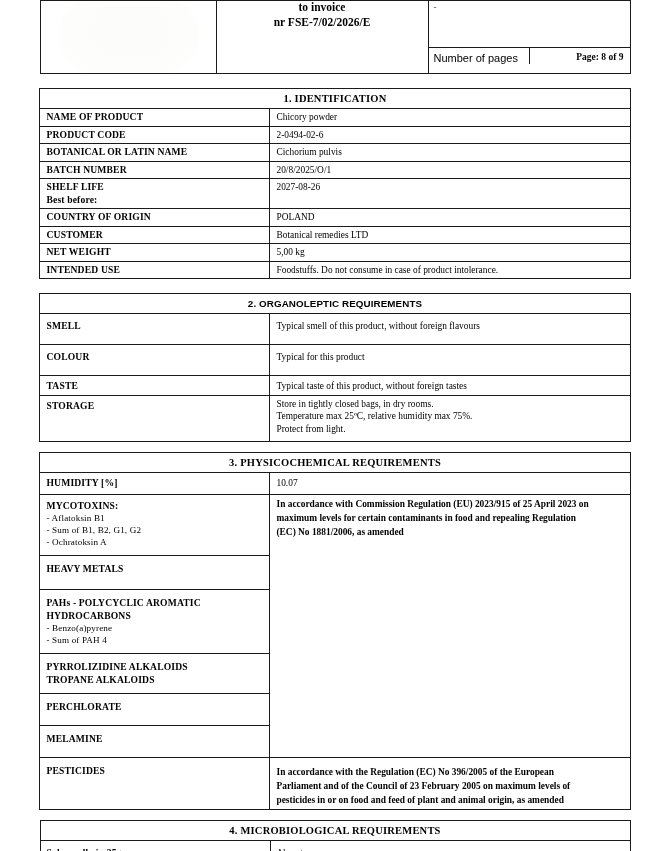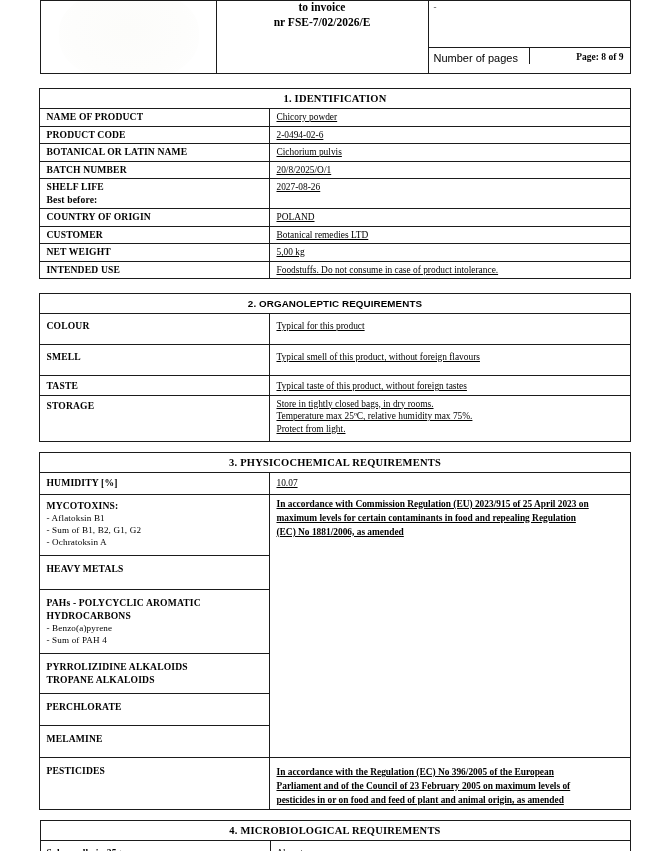--- a/index.html
+++ b/index.html
@@ -118,21 +118,20 @@
   
   .lab {
     font-weight: bold;
     font-size: 9.6px;
     line-height: 12.5px;
     letter-spacing: 0.15px;
   }
   .val {
     font-size: 9.4px;
     line-height: 12.5px;
-    text-decoration: underline;
   }
   .val.bold {
     font-weight: bold;
     line-height: 14px;
   }
   .sub {
     font-weight: normal;
     font-size: 9.1px;
     line-height: 12px;
   }
@@ -241,26 +240,26 @@
   <table class="tbl">
     <colgroup>
         <col style="width:230px">
         <col style="width:360px">
       </colgroup>
     <tbody>
         <tr class="sect-title sans">
       <td colspan="2">2. ORGANOLEPTIC  REQUIREMENTS</td>
     </tr>
     <tr>
+      <td class="lab" style="height:22px;padding-top:6px">SMELL</td>
+      <td class="val" style="padding-top:6px">Typical smell of this product, without foreign flavours</td>
+    </tr>
+    <tr>
       <td class="lab" style="height:22px;padding-top:6px">COLOUR</td>
       <td class="val" style="padding-top:6px">Typical for this product</td>
-    </tr>
-    <tr>
-      <td class="lab" style="height:22px;padding-top:6px">SMELL</td>
-      <td class="val" style="padding-top:6px">Typical smell of this product, without foreign flavours</td>
     </tr>
     <tr>
       <td class="lab" style="padding-top:4px">TASTE</td>
       <td class="val" style="padding-top:4px">Typical taste of this product, without foreign tastes</td>
     </tr>
     <tr>
       <td class="lab" style="padding-top:4px">STORAGE</td>
       <td class="val" style="padding-bottom:6px">
         <div>Store in tightly closed bags, in dry rooms.</div>
         <div>Temperature max 25ºC, relative humidity max 75%.</div>

